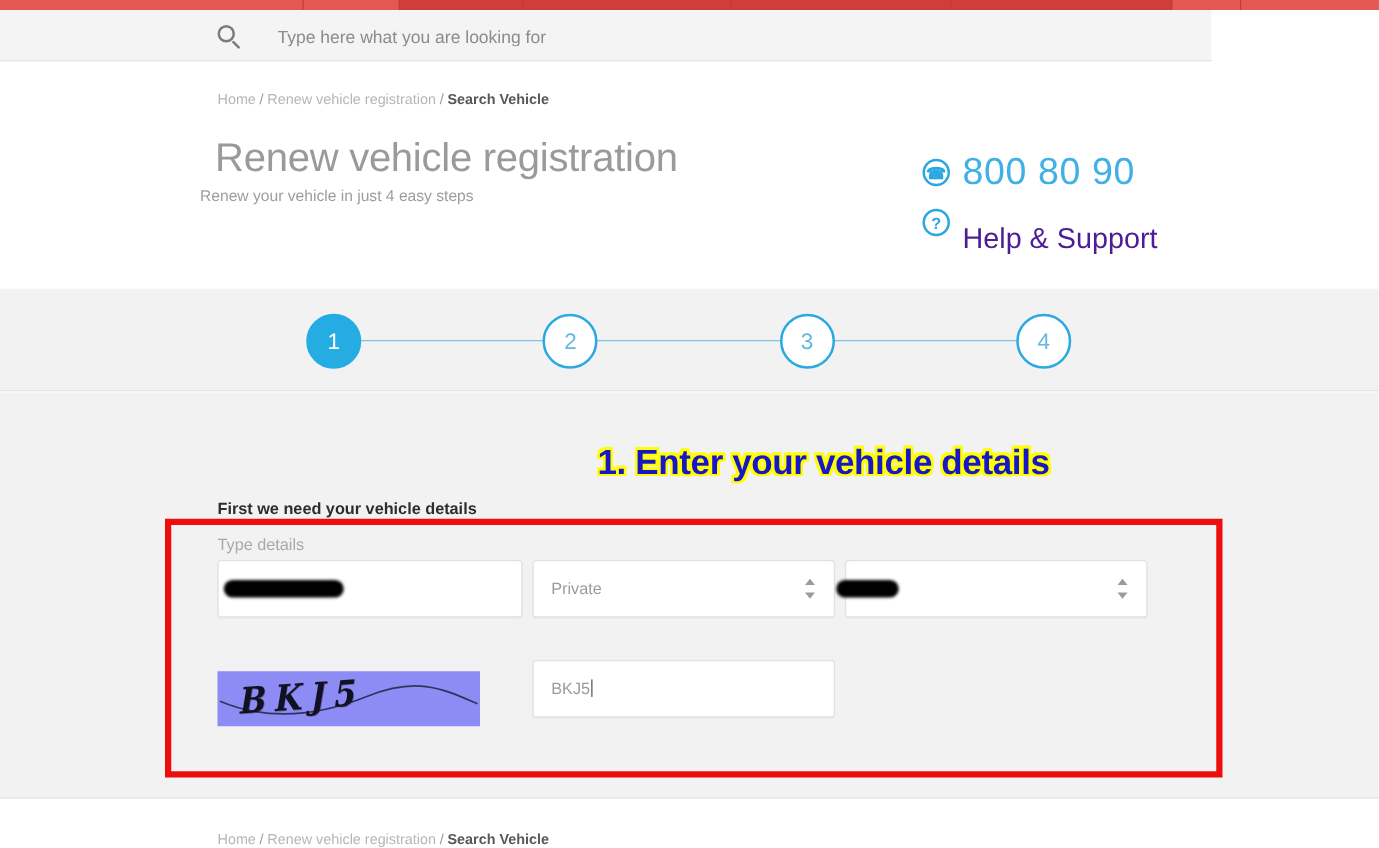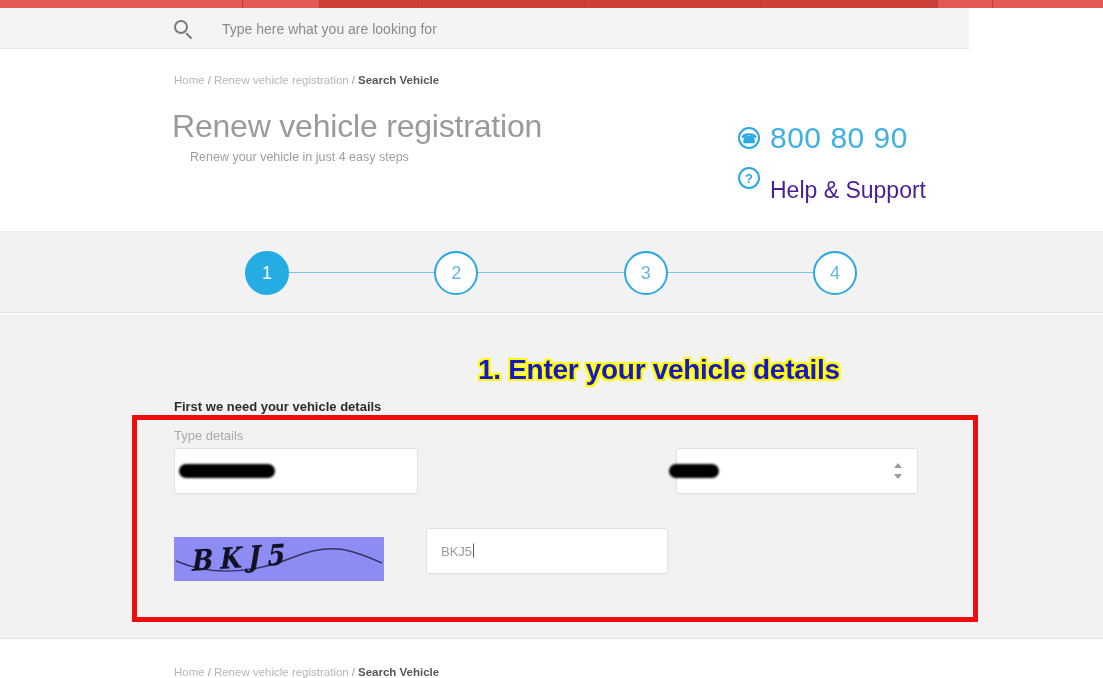--- a/index.html
+++ b/index.html
@@ -66,21 +66,21 @@
   .crumb .sep { color: #9a9a9a; margin: 0 3px; }
   .crumb .cur { color: #585858; font-weight: bold; }
   .crumb a { color: #b6b6b6; text-decoration: none; }
 
   .page-title {
     position: absolute; left: 172px; top: 58px;
     font-size: 32px; font-weight: normal; color: #9a9a9a;
     letter-spacing: -0.2px;
   }
   .page-sub {
-    position: absolute; left: 190px; top: 100px;
+    position: absolute; left: 160px; top: 100px;
     font-size: 12.5px; color: #9d9d9d;
   }
 
   .contact-block { position: absolute; left: 738px; top: 68px; }
   .contact-row { display: flex; align-items: center; height: 40px; }
   .ico-circle {
     width: 22px; height: 22px; border-radius: 50%;
     border: 2px solid #2aa7e0; color: #2aa7e0;
     display: flex; align-items: center; justify-content: center;
     font-size: 13px; font-weight: bold; flex: 0 0 auto;
@@ -283,20 +283,27 @@
   <div class="callout">1. Enter your vehicle details</div>
 
   <div class="form-area">
 
     <div class="field-label">Type details</div>
 
     <div class="fld" style="left:174px; top:134px; width:244px; height:46px;">
       <span class="redact" style="left:4px; width:96px; height:14px;"></span>
     </div>
 
+    <div class="fld" style="left:426px; top:134px; width:242px; height:46px;">
+      <span class="fld-text">Private</span>
+      <span class="spinner-arrows">
+        <i class="up"></i>
+          <i class="down"></i>
+      </span>
+    </div>
 
     <div class="fld" style="left:676px; top:134px; width:242px; height:46px;">
       <span class="redact" style="left:-8px; width:50px; height:14px;"></span>
       <span class="spinner-arrows">
         <i class="up"></i>
           <i class="down"></i>
       </span>
     </div>
 
     <div class="captcha-img">

